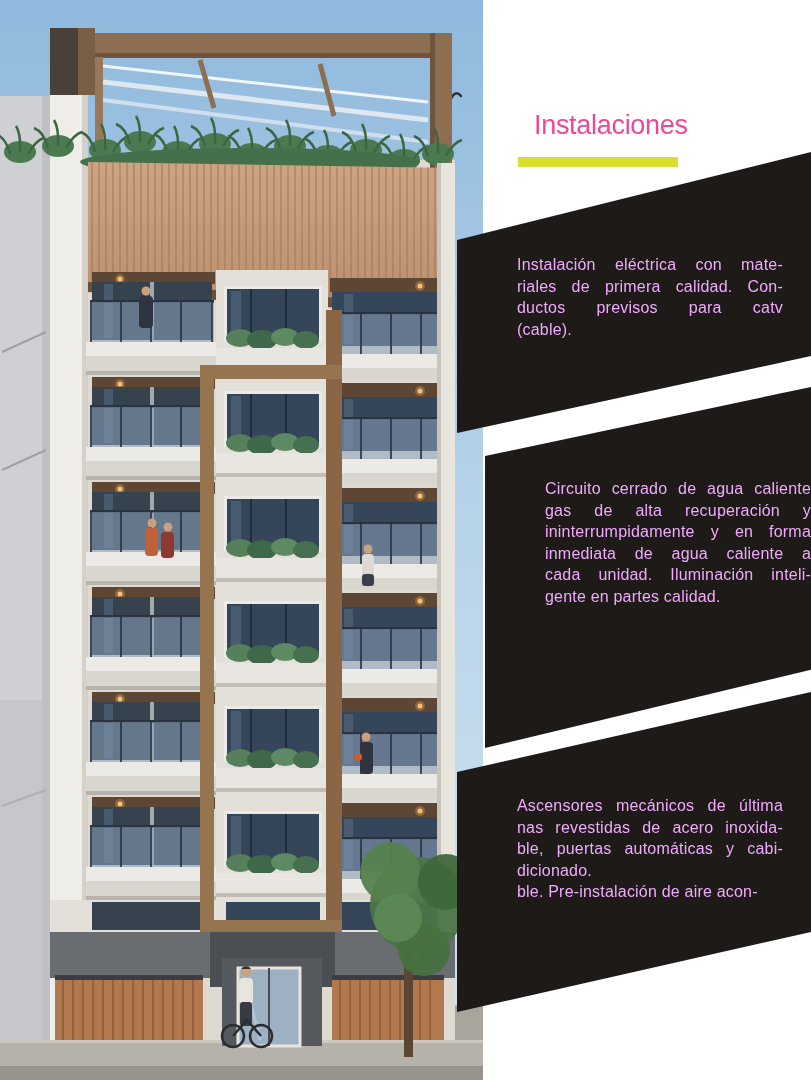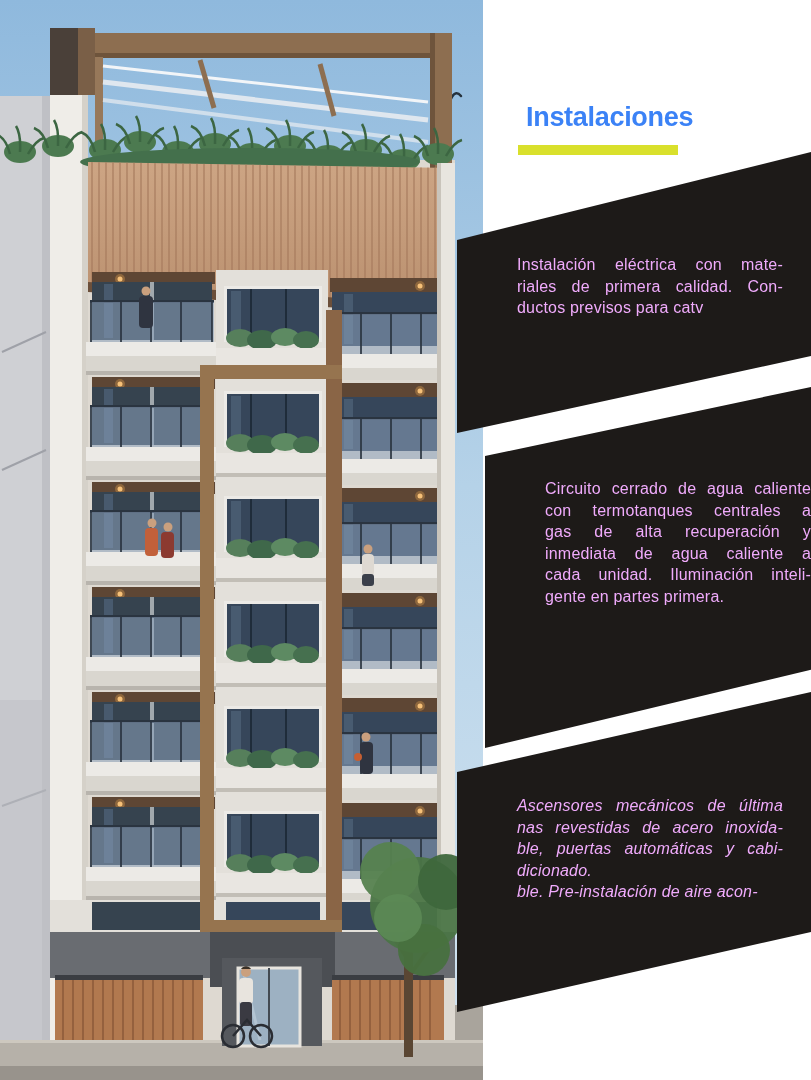--- a/index.html
+++ b/index.html
@@ -3,29 +3,29 @@
 <meta charset="utf-8">
 <style>
   html,body{margin:0;padding:0;background:#ffffff;}
   .page{
     position:relative;width:811px;height:1080px;overflow:hidden;background:#ffffff;
     font-family:"Liberation Sans", sans-serif;
   }
   .photo{position:absolute;left:0;top:0;width:483px;height:1080px;z-index:1;}
   .right-col{position:absolute;left:518px;top:95px;z-index:3;}
   .section-title{
-    margin:8px;font-size:27px;font-weight:700;color:#3b82f6;letter-spacing:-0.3px;line-height:1.1;
+    margin:16px;font-size:27px;font-weight:400;color:#ec4899;letter-spacing:-0.3px;line-height:1.1;
   }
   .title-underline{width:160px;height:10px;background:#d9e02c;margin-top:12px;}
   .panel{
     position:absolute;left:457px;width:354px;background:#1d1a18;z-index:2;
   }
   .panel-1{top:150px;height:295px;clip-path:polygon(0 90px,100% 2px,100% 206px,0 283px);}
   .panel-2{top:373px;height:380px;clip-path:polygon(0 83px,100% 8px,100% 290px,0 375px);margin-left:28px;}
-  .panel-3{top:688px;height:330px;clip-path:polygon(0 84px,100% 4px,100% 244px,0 324px);font-style:italic;}
+  .panel-3{top:688px;height:330px;clip-path:polygon(0 84px,100% 4px,100% 244px,0 324px);}
   .panel-text{
     position:absolute;left:60px;width:266px;color:#f0abfc;
     font-size:16px;line-height:21.5px;letter-spacing:0.2px;
   }
   .panel-1 .panel-text{top:104px;}
   .panel-2 .panel-text{top:105px;}
   .panel-3 .panel-text{top:107px;}
   .panel-text .line{text-align:justify;text-align-last:justify;white-space:normal;}
   .panel-text .line:last-child{text-align-last:left;}
 </style>
@@ -347,31 +347,32 @@
   <div class="right-col">
     <h1 class="section-title">Instalaciones</h1>
     <div class="title-underline"></div>
   </div>
 
   <div class="panel panel-1">
     <div class="panel-text">
         <div class="line">Instalación eléctrica con mate-</div>
         <div class="line">riales de primera calidad. Con-</div>
         <div class="line">ductos previsos para catv</div>
+        <div class="line">(cable).</div>
       </div>
   </div>
 
   <div class="panel panel-2">
     <div class="panel-text">
         <div class="line">Circuito cerrado de agua caliente</div>
-        <div class="line">con termotanques centrales a</div>
         <div class="line">gas de alta recuperación y</div>
+        <div class="line">ininterrumpidamente y en forma</div>
         <div class="line">inmediata de agua caliente a</div>
         <div class="line">cada unidad. Iluminación inteli-</div>
-        <div class="line">gente en partes primera.</div>
+        <div class="line">gente en partes calidad.</div>
       </div>
   </div>
 
   <div class="panel panel-3">
     <div class="panel-text">
         <div class="line">Ascensores mecánicos de última</div>
         <div class="line">nas revestidas de acero inoxida-</div>
         <div class="line">ble, puertas automáticas y cabi-</div>
         <div class="line">dicionado.</div>
         <div class="line">ble. Pre-instalación de aire acon-</div>

